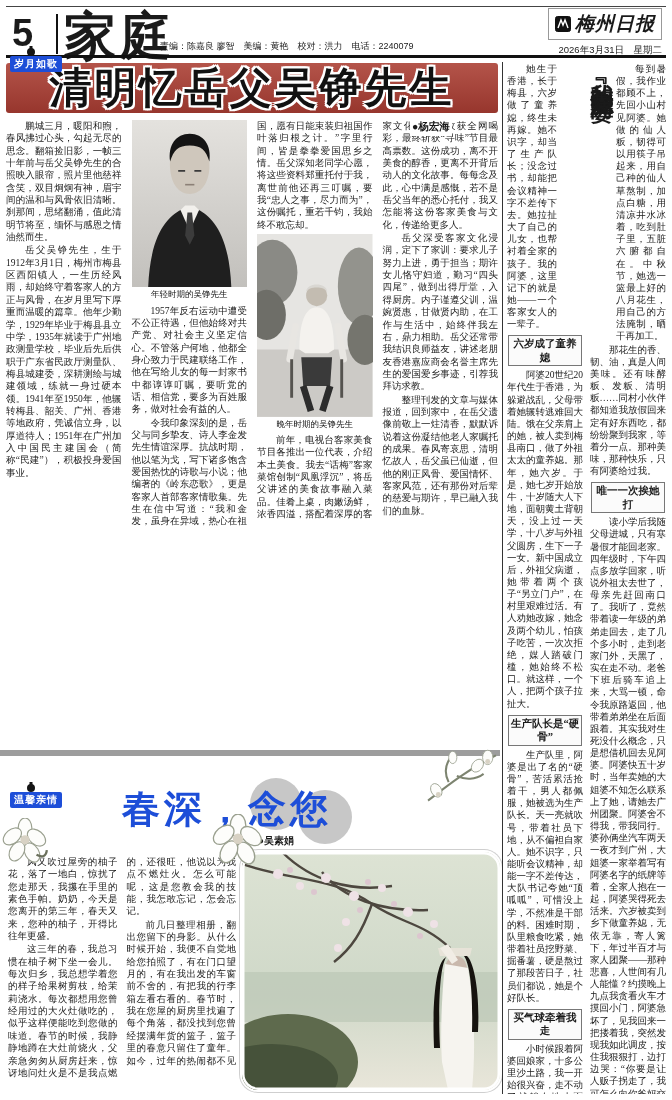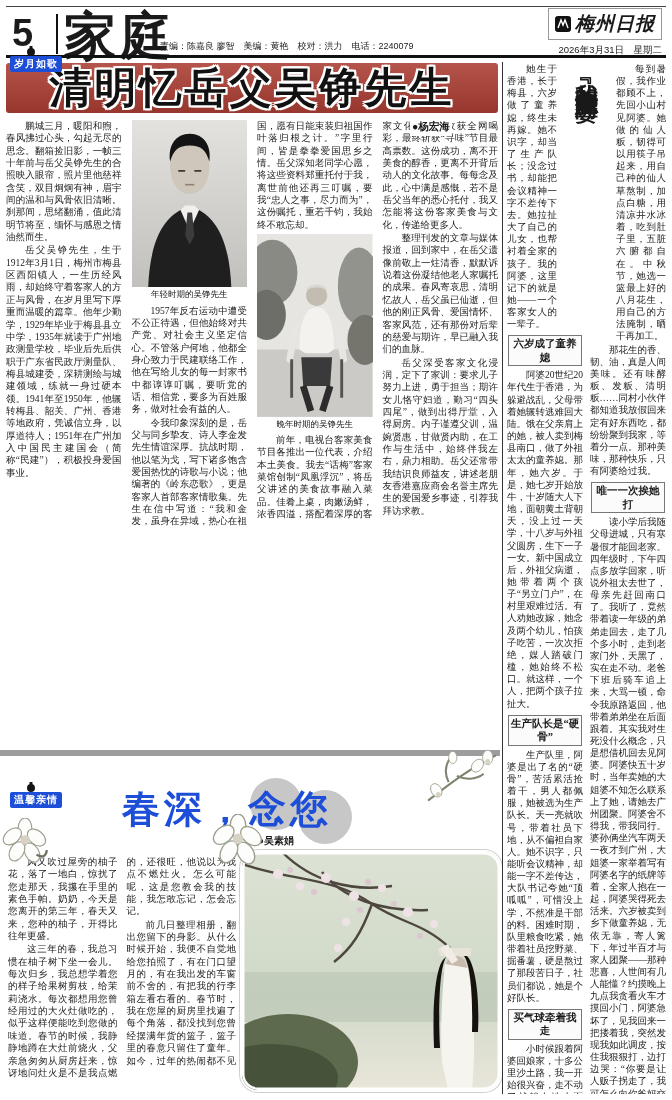--- a/index.html
+++ b/index.html
@@ -75,21 +75,21 @@
   .side-left  { position:absolute; left:0; top:0; bottom:0; width:76px; overflow:hidden;
                 font-size:9.5px; line-height:1.28; text-align:justify; }
   .side-right { position:absolute; right:0; top:0; bottom:0; width:76px; overflow:hidden;
                 font-size:9.5px; line-height:1.28; text-align:justify; }
   .side-col p { text-indent:2em; margin-bottom:1px; }
   .narrow-r { margin-right:26px; }
   .narrow-l { margin-left:26px; }
   .sec-head { margin:5px 1px 3px 1px; border:1px solid #777; padding:1px 0; font-size:10.5px;
               text-align:center; font-weight:bold; background:#fbfbfb; }
   .vtitle { position:absolute; left:50%; top:0; transform:translateX(-50%); width:54px; height:256px;
-            background:#fff; z-index:2; text-align:center; }
+            background:#fff; z-index:2; text-align:right; }
   .vtitle-text { writing-mode:vertical-rl; text-orientation:upright; font-size:23px; font-weight:bold;
                  line-height:1; letter-spacing:2px; display:inline-block; margin-top:2px; }
   .vauthor { display:block; font-size:9px; font-weight:bold; margin-top:4px; }
 </style>
 </head>
 <body>
 
 <div class="page">
   <div class="topline"></div>
 
@@ -159,22 +159,22 @@
           <path d="M51 60 C52 50 72 50 73 60 C70 54 54 54 51 60Z" fill="#d9d7d2"></path>
           <path d="M44 120 C44 92 50 76 62 76 C74 76 80 92 80 120 L74 124 L50 124 Z" fill="#f4f2ee"></path>
           <path d="M46 128 L78 128 L76 158 L48 158 Z" fill="#3a3a3a"></path>
           <path d="M48 158 L56 184 M76 158 L68 184" stroke="#2c2c2c" stroke-width="7"></path>
           <path d="M40 96 L34 130 M84 96 L90 130" stroke="#e8e6e2" stroke-width="7" stroke-linecap="round"></path>
           <path d="M36 130 L36 170 M88 130 L88 170" stroke="#55534f" stroke-width="3"></path>
         </svg>
         <figcaption>晚年时期的吴铮先生</figcaption>
       </figure>
       <p>前年，电视台客家美食节目各推出一位代表，介绍本土美食。我去“话梅”客家菜馆创制“凤凰浮沉”，将岳父讲述的美食故事融入菜品。佳肴上桌，肉嫩汤鲜，浓香四溢，搭配着深厚的客家文化底蕴，收获全网喝彩，最终斩获“寻味”节目最高票数。这份成功，离不开美食的醇香，更离不开背后动人的文化故事。每每念及此，心中满是感慨，若不是岳父当年的悉心托付，我又怎能将这份客家美食与文化，传递给更多人。</p>
+      <p>岳父深受客家文化浸润，定下了家训：要求儿子努力上进，勇于担当；期许女儿恪守妇道，勤习“四头四尾”，做到出得厅堂，入得厨房。内子谨遵父训，温婉贤惠，甘做贤内助，在工作与生活中，始终伴我左右，鼎力相助。岳父还常带我结识良师益友，讲述老朋友香港嘉应商会名誉主席先生的爱国爱乡事迹，引荐我拜访求教。</p>
       <p>整理刊发的文章与媒体报道，回到家中，在岳父遗像前敬上一炷清香，默默诉说着这份凝结他老人家嘱托的成果。春风寄哀思，清明忆故人，岳父虽已仙逝，但他的刚正风骨、爱国情怀、客家风范，还有那份对后辈的慈爱与期许，早已融入我们的血脉。</p>
-      <p>岳父深受客家文化浸润，定下了家训：要求儿子努力上进，勇于担当；期许女儿恪守妇道，勤习“四头四尾”，做到出得厅堂，入得厨房。内子谨遵父训，温婉贤惠，甘做贤内助，在工作与生活中，始终伴我左右，鼎力相助。岳父还常带我结识良师益友，讲述老朋友香港嘉应商会名誉主席先生的爱国爱乡事迹，引荐我拜访求教。</p>
     </div>
   </div>
 
   <div class="gray-bar"></div>
 
   <div class="bottom-art">
     <div class="badge badge-bottom">
       <svg class="badge-orn" viewBox="0 0 14 10">
         <circle cx="7" cy="6" r="4" fill="#151515"></circle>
           <rect x="5.5" y="0" width="3" height="4" fill="#151515"></rect>

